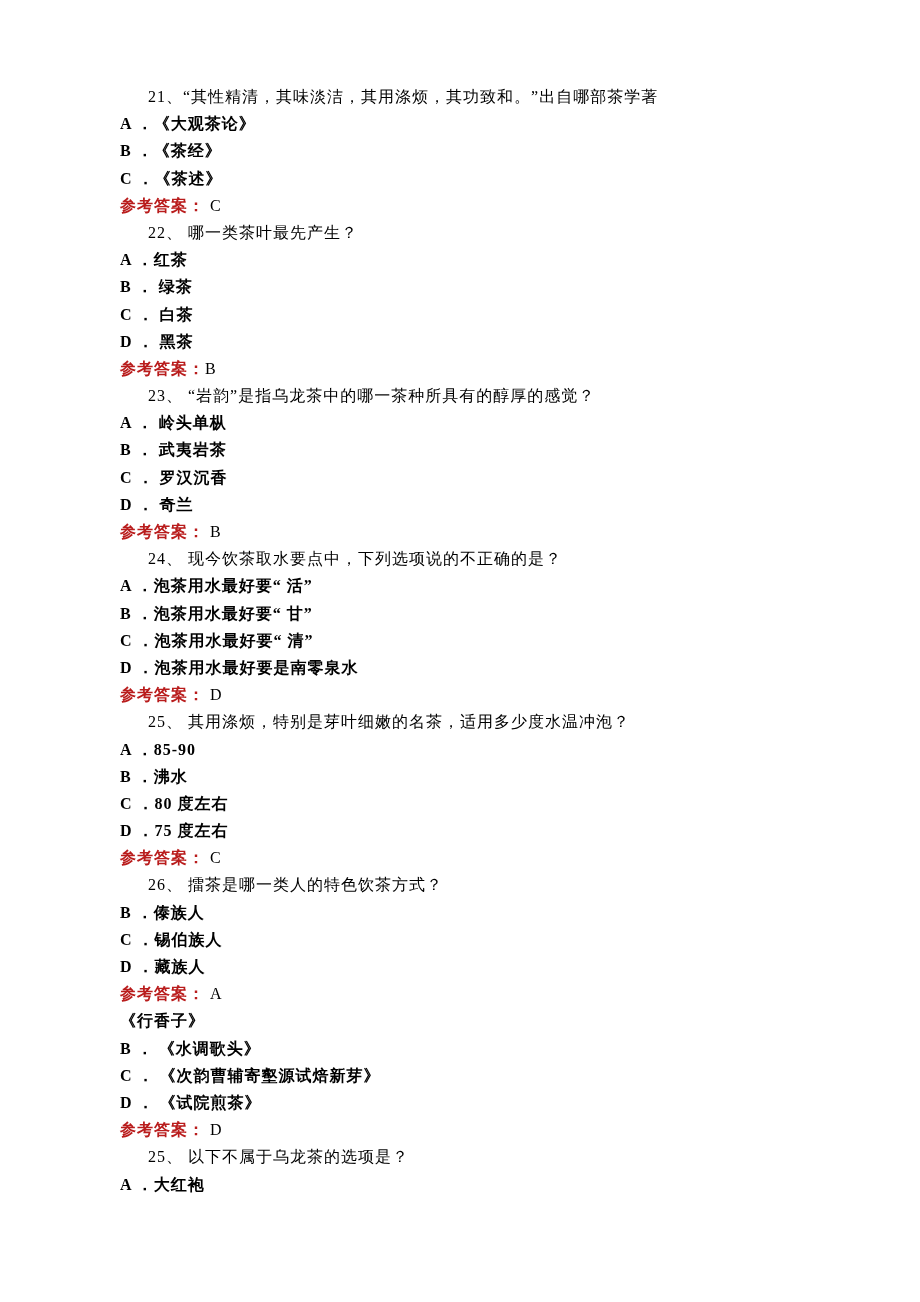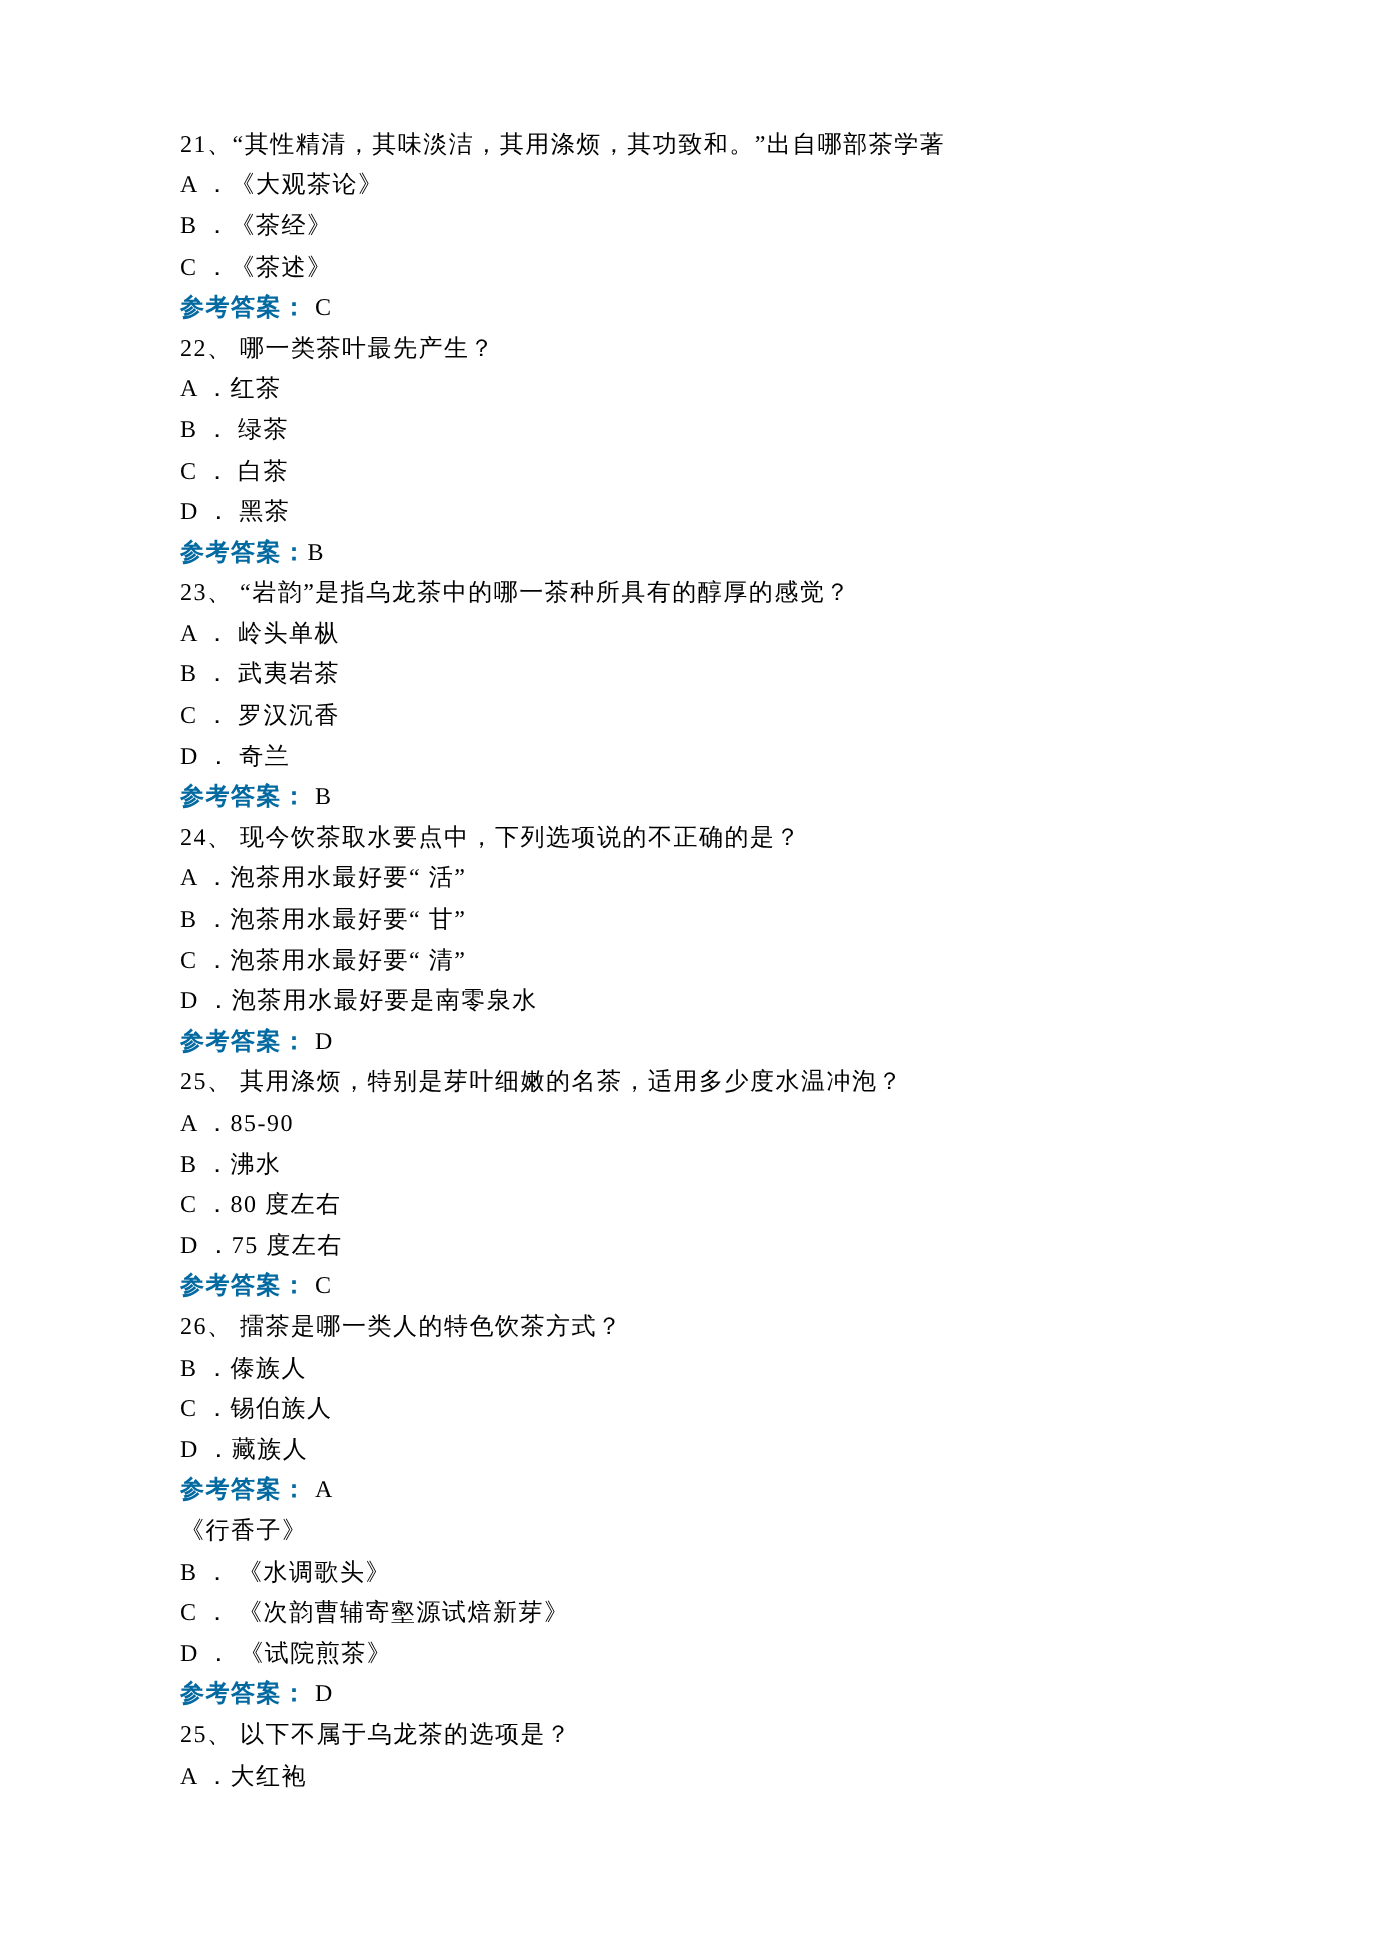--- a/index.html
+++ b/index.html
@@ -12,29 +12,31 @@
     line-height: 1.7;
   }
   .page {
     width: 920px;
     min-height: 1302px;
     box-sizing: border-box;
     padding: 83px 120px 40px 120px;
   }
   .question-text {
     letter-spacing: 1px;
+    margin-left: 28px;
   }
   .option {
     letter-spacing: 1px;
+    font-weight: bold;
   }
   .answer-line {
     letter-spacing: 1px;
   }
   .answer-label {
-    color: #0369a1;
+    color: #b91c1c;
     font-weight: bold;
   }
   .answer-value {
     color: #000000;
   }
 </style>
 </head>
 <body>
 
 <div class="page">

